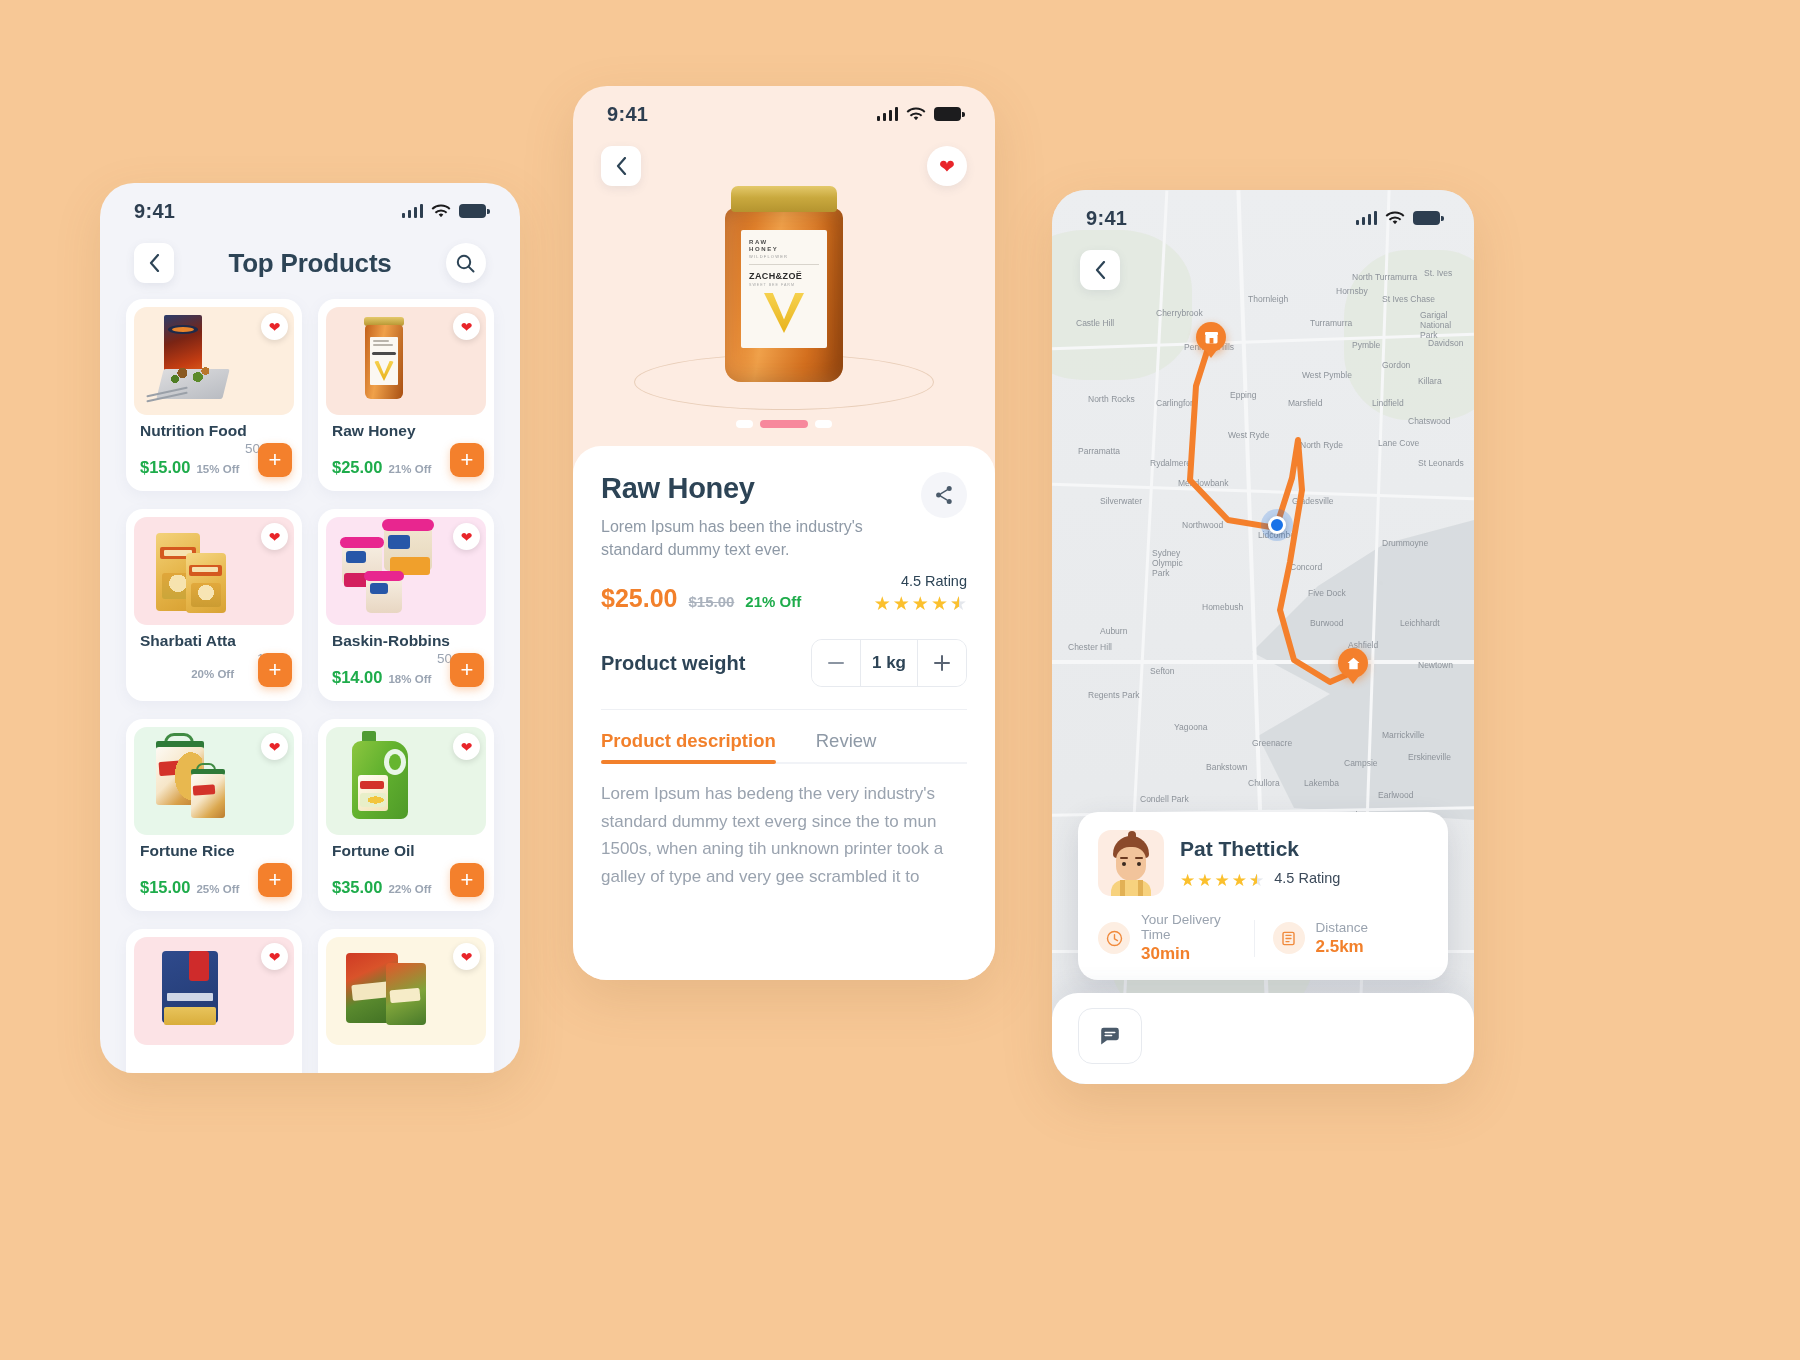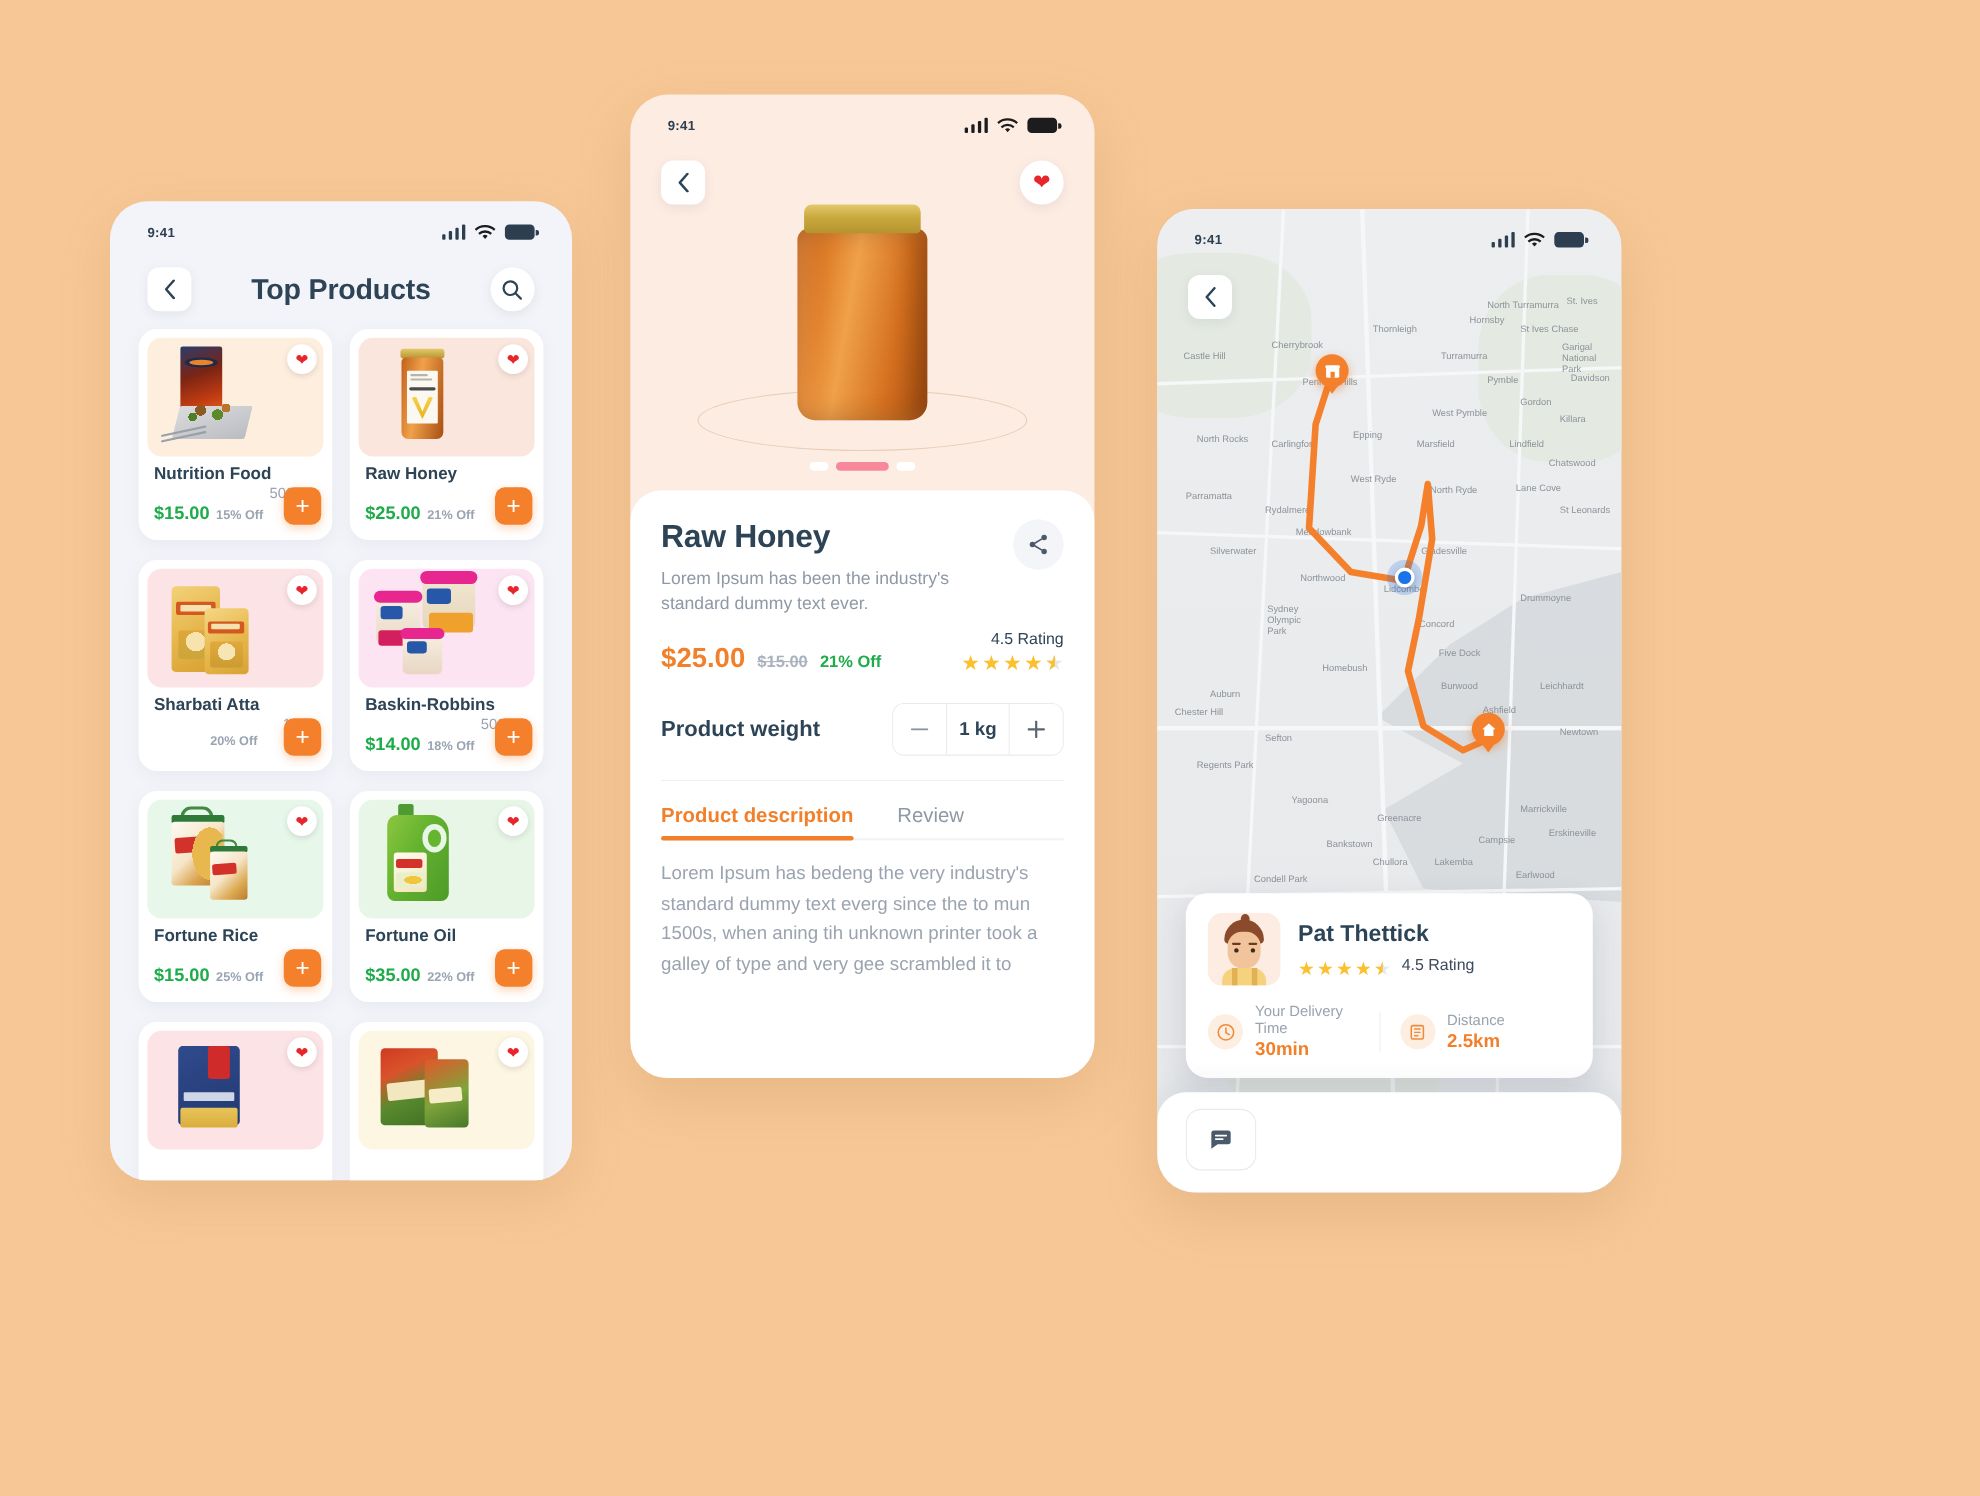--- a/index.html
+++ b/index.html
@@ -17,21 +17,21 @@
     position: absolute;
     border-radius: 34px;
     overflow: hidden;
   }
   .statusbar {
     height: 46px;
     display: flex;
     align-items: center;
     justify-content: space-between;
     padding: 10px 34px 0 34px;
-    font-size: 12px;
+    font-size: 20px;
     font-weight: 600;
     color: #2d3e50;
     letter-spacing: .3px;
   }
   .sb-icons { display: flex; align-items: center; gap: 8px; }
   .sig { display: flex; align-items: flex-end; gap: 2.5px; height: 14px; }
   .sig i { width: 3.5px; background: #2d3e50; border-radius: 1px; display: block; }
   .sig i:nth-child(1) { height: 5px; }
   .sig i:nth-child(2) { height: 8px; }
   .sig i:nth-child(3) { height: 11px; }
@@ -568,20 +568,29 @@
       <div class="circ-btn round">
         <span style="color:#e8252a;font-size:19px;line-height:1">❤</span>
       </div>
     </div>
 
     <div class="jar-wrap">
       <div class="jar-shadow"></div>
       <div class="jar">
         <div class="jar-body"></div>
         <div class="jar-lid"></div>
+        <div class="jar-label">
+          <div class="lbl-l1">RAW</div>
+          <div class="lbl-l2">HONEY</div>
+          <div class="lbl-l3">WILDFLOWER</div>
+          <div class="lbl-hr"></div>
+          <div class="lbl-brand">ZACH&amp;ZOË</div>
+          <div class="lbl-sub">SWEET BEE FARM</div>
+          <div class="lbl-mark"></div>
+        </div>
       </div>
     </div>
 
     <div class="dots">
       <span class="dot"></span>
       <span class="dot on"></span>
       <span class="dot"></span>
     </div>
 
     <div class="sheet">

